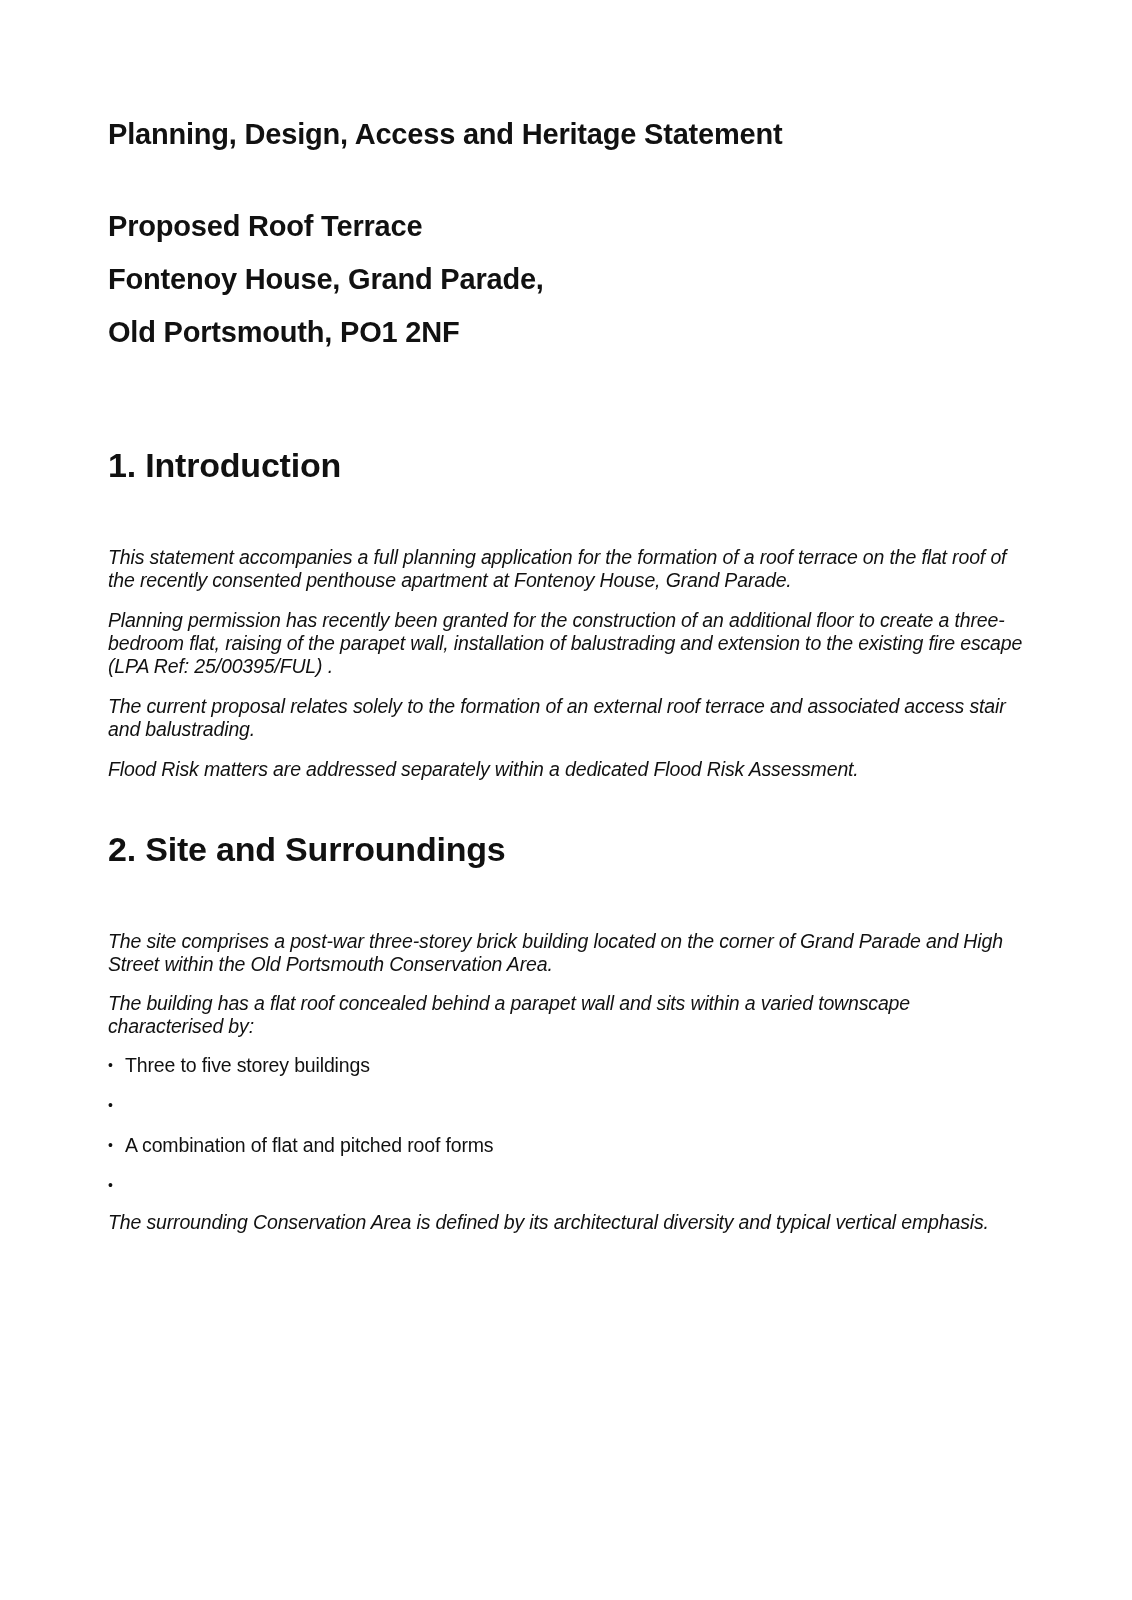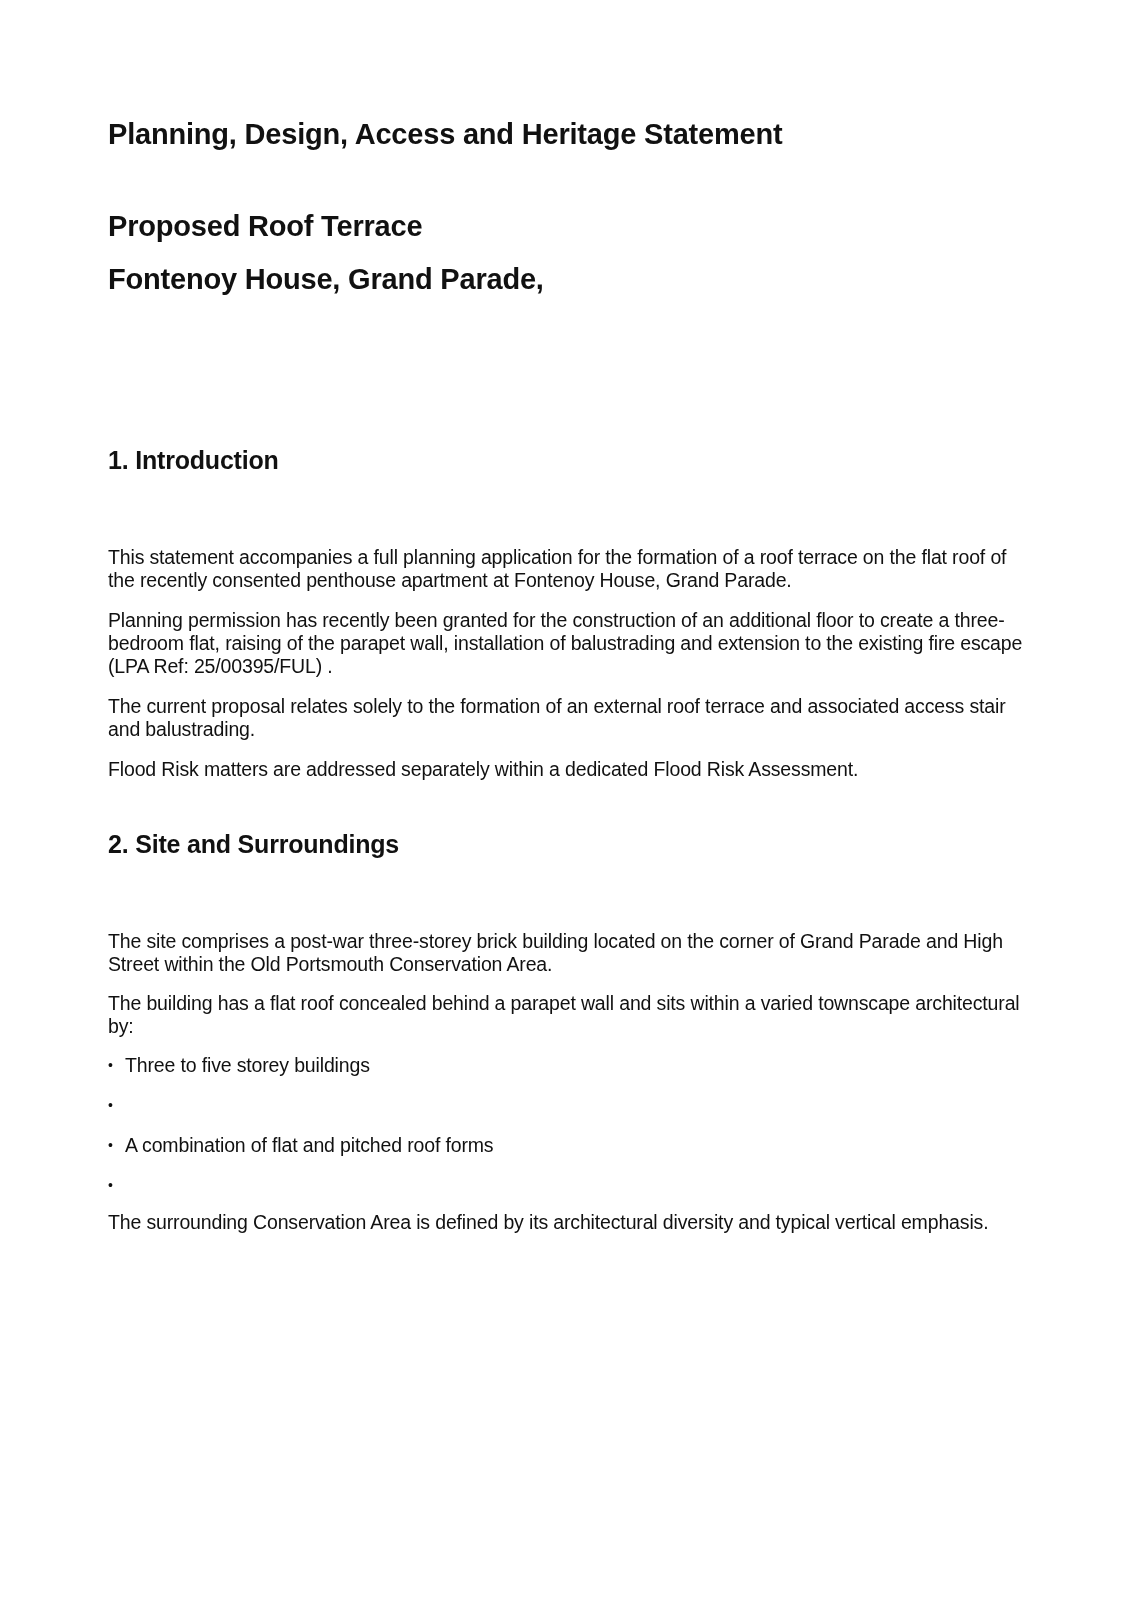--- a/index.html
+++ b/index.html
@@ -42,36 +42,37 @@
     white-space: nowrap;
   }
   .st1 { top: 198px; }
   .st2 { top: 251px; }
   .st3 { top: 304px; }
 
   .section-heading {
     position: absolute;
     left: 108px;
     margin: 0;
-    font-size: 25px;
+    font-size: 34px;
     font-weight: bold;
     letter-spacing: -0.2px;
     white-space: nowrap;
   }
   .sh1 { top: 434px; }
   .sh2 { top: 818px; }
 
   .para {
     position: absolute;
     left: 108px;
     width: 920px;
     margin: 0;
     font-size: 19.5px;
     line-height: 23px;
     letter-spacing: -0.15px;
+    font-style: italic;
   }
   .p1 { top: 534px; }
   .p2 { top: 597px; }
   .p3 { top: 683px; }
   .p4 { top: 746px; }
   .p5 { top: 918px; }
   .p6 { top: 980px; }
   .p7 { top: 1199px; }
 
   .bullet-list {
@@ -99,33 +100,34 @@
 </style>
 </head>
 <body>
 
 <div class="page">
 
   <h1 class="doc-title">Planning, Design, Access and Heritage Statement</h1>
 
   <h2 class="subtitle st2">Fontenoy House, Grand Parade,</h2>
   <h2 class="subtitle st1">Proposed Roof Terrace</h2>
+  <h2 class="subtitle st3">Old Portsmouth, PO1 2NF</h2>
 
   <section>
     <h2 class="section-heading sh1">1. Introduction</h2>
     <p class="para p1">This statement accompanies a full planning application for the formation of a roof terrace on the flat roof of the recently consented penthouse apartment at Fontenoy House, Grand Parade.</p>
     <p class="para p2">Planning permission has recently been granted for the construction of an additional floor to create a three-bedroom flat, raising of the parapet wall, installation of balustrading and extension to the existing fire escape (LPA Ref: 25/00395/FUL)  .</p>
     <p class="para p3">The current proposal relates solely to the formation of an external roof terrace and associated access stair and balustrading.</p>
     <p class="para p4">Flood Risk matters are addressed separately within a dedicated Flood Risk Assessment.</p>
   </section>
 
   <section>
     <h2 class="section-heading sh2">2. Site and Surroundings</h2>
     <p class="para p5">The site comprises a post-war three-storey brick building located on the corner of Grand Parade and High Street within the Old Portsmouth Conservation Area.</p>
-    <p class="para p6">The building has a flat roof concealed behind a parapet wall and sits within a varied townscape architectural by:</p>
+    <p class="para p6">The building has a flat roof concealed behind a parapet wall and sits within a varied townscape characterised by:</p>
 
     <ul class="bullet-list">
       <li class="bullet-item">
         <span class="bullet-dot">•</span>
         <span>Three to five storey buildings</span>
       </li>
       <li class="bullet-item">
         <span class="bullet-dot">•</span>
       </li>
       <li class="bullet-item">

